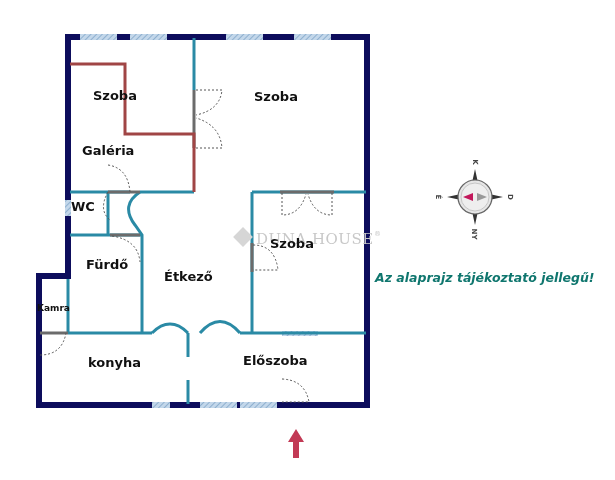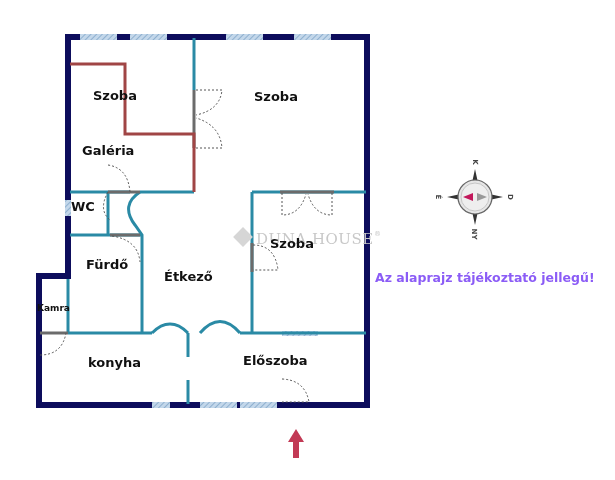--- a/index.html
+++ b/index.html
@@ -1,20 +1,20 @@
 <!DOCTYPE html>
 <html><head>
 <meta charset="utf-8">
 <style>
   html, body { margin:0; padding:0; background:#ffffff; }
   body { width:615px; height:480px; position:relative; overflow:hidden; font-family:"DejaVu Sans", sans-serif; }
   svg { position:absolute; left:0; top:0; }
   .room-label { font-family:"DejaVu Sans", sans-serif; font-weight:bold; font-size:13px; fill:#111; }
   .room-label-sm { font-family:"DejaVu Sans", sans-serif; font-weight:bold; font-size:9px; fill:#111; }
-  .note { position:absolute; left:375px; top:270px; font-weight:bold; font-size:12.5px; color:#8b5cf6; white-space:nowrap; }
+  .note { position:absolute; left:375px; top:270px; font-weight:bold; font-size:12.5px; color:#0f766e; white-space:nowrap;font-style:italic; }
   .watermark { font-family:"DejaVu Serif", serif; font-size:15px; fill:#c8c8c8; letter-spacing:0.5px; }
   .compass-letter { font-family:"DejaVu Sans", sans-serif; font-size:7px; fill:#444; font-weight:bold; }
 </style>
 </head>
 <body>
 
 <svg width="615" height="480" viewBox="0 0 615 480">
   <defs>
     <pattern id="winpat" patternUnits="userSpaceOnUse" width="4" height="4" patternTransform="rotate(45)">
       <rect width="4" height="4" fill="#c3d7ea"></rect>

